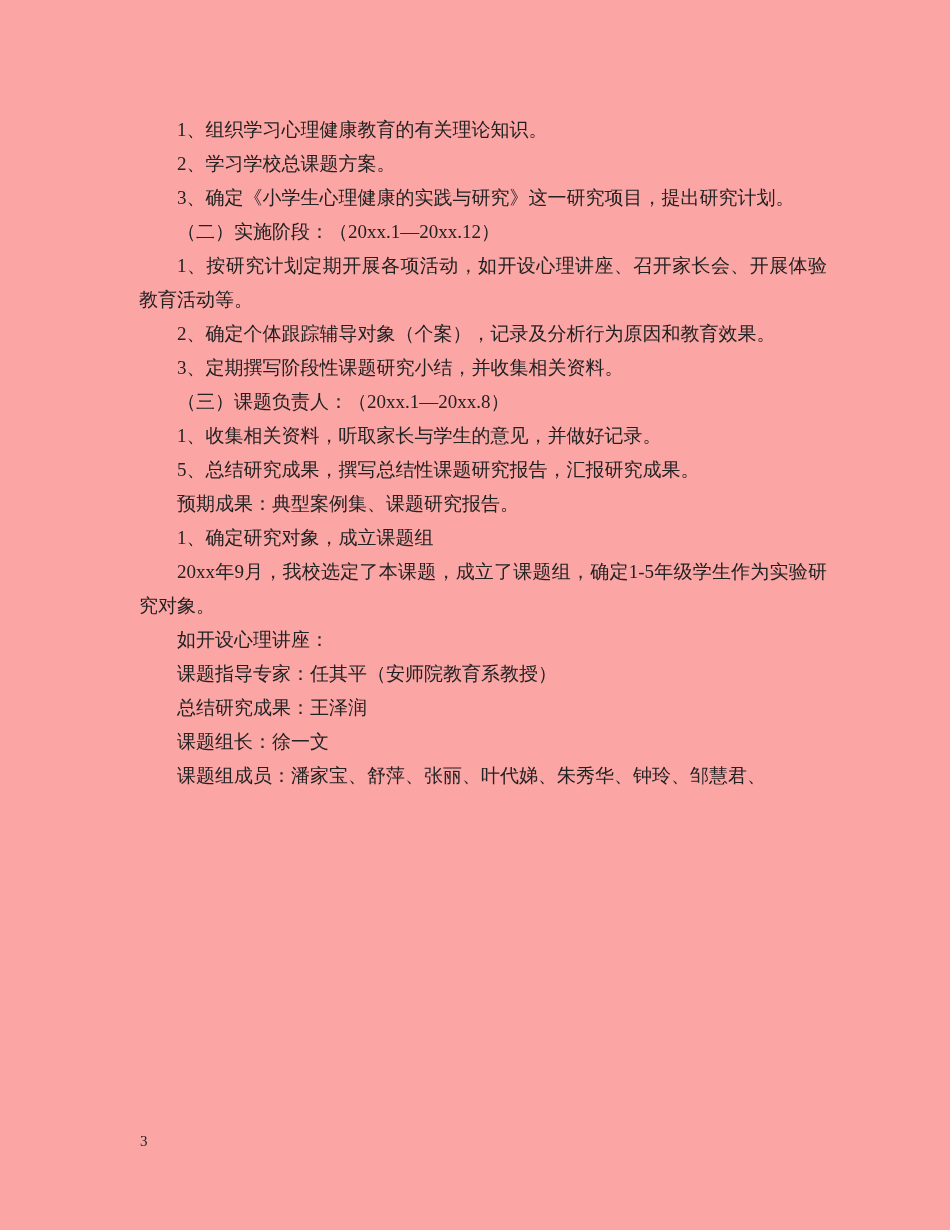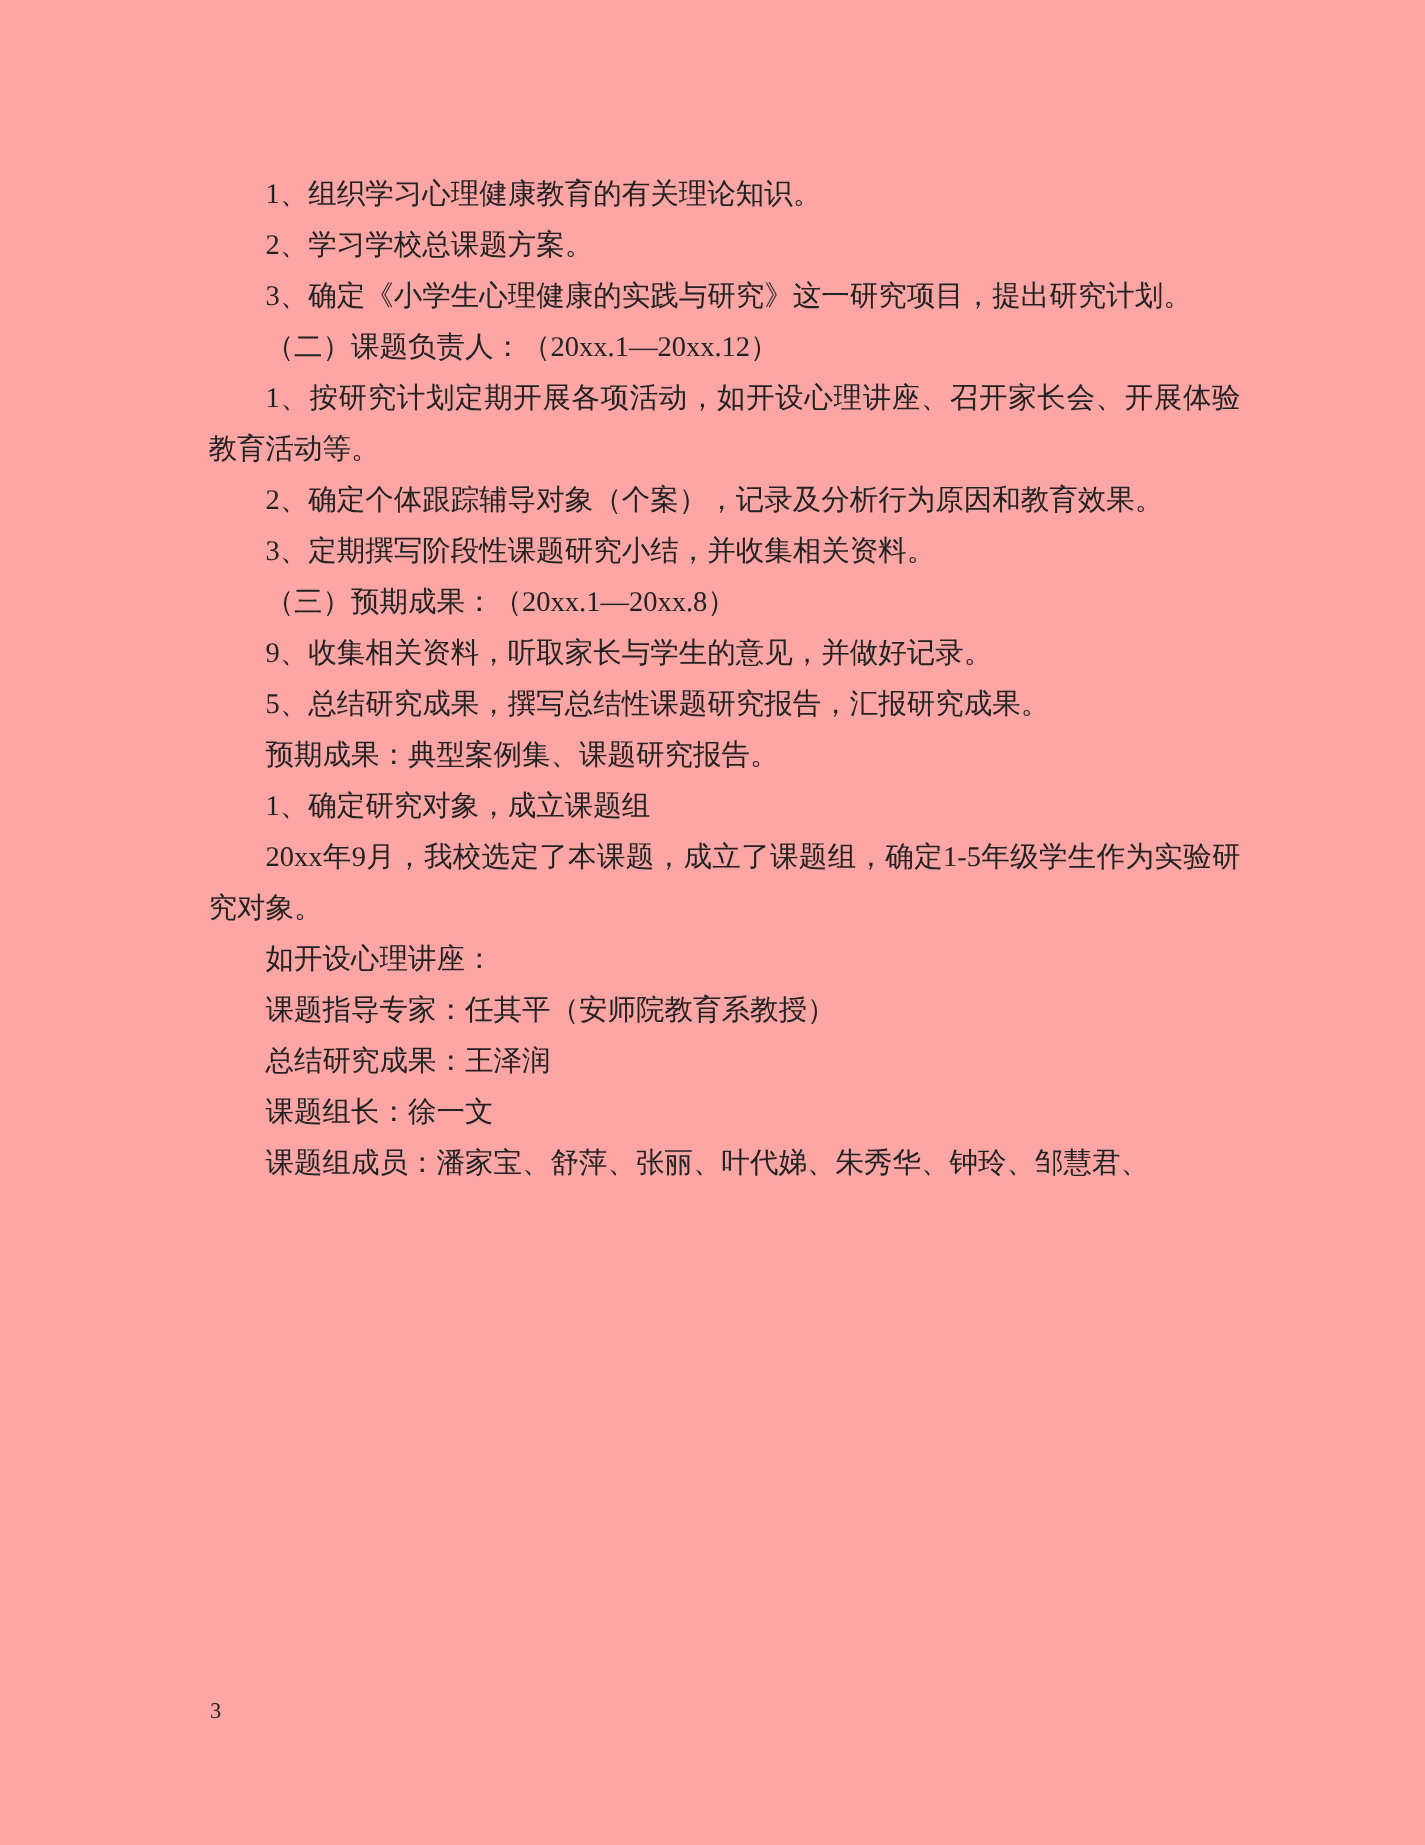--- a/index.html
+++ b/index.html
@@ -45,26 +45,26 @@
   }
 </style>
 </head>
 <body>
 
 <div class="page" style="background: #fca5a5; color: rgb(34, 34, 34);">
   <div class="doc-body" id="doc-body">
       <p>1、组织学习心理健康教育的有关理论知识。</p>
       <p>2、学习学校总课题方案。</p>
       <p>3、确定《小学生心理健康的实践与研究》这一研究项目，提出研究计划。</p>
-      <p>（二）课题负责人：（20xx.1—20xx.12）</p>
+      <p>（二）实施阶段：（20xx.1—20xx.12）</p>
       <p>1、按研究计划定期开展各项活动，如开设心理讲座、召开家长会、开展体验教育活动等。</p>
       <p>2、确定个体跟踪辅导对象（个案），记录及分析行为原因和教育效果。</p>
       <p>3、定期撰写阶段性课题研究小结，并收集相关资料。</p>
-      <p>（三）预期成果：（20xx.1—20xx.8）</p>
-      <p>9、收集相关资料，听取家长与学生的意见，并做好记录。</p>
+      <p>（三）课题负责人：（20xx.1—20xx.8）</p>
+      <p>1、收集相关资料，听取家长与学生的意见，并做好记录。</p>
       <p>5、总结研究成果，撰写总结性课题研究报告，汇报研究成果。</p>
       <p>预期成果：典型案例集、课题研究报告。</p>
       <p>1、确定研究对象，成立课题组</p>
       <p>20xx年9月，我校选定了本课题，成立了课题组，确定1-5年级学生作为实验研究对象。</p>
       <p>如开设心理讲座：</p>
       <p>课题指导专家：任其平（安师院教育系教授）</p>
       <p>总结研究成果：王泽润</p>
       <p>课题组长：徐一文</p>
       <p>课题组成员：潘家宝、舒萍、张丽、叶代娣、朱秀华、钟玲、邹慧君、</p>
     </div>

